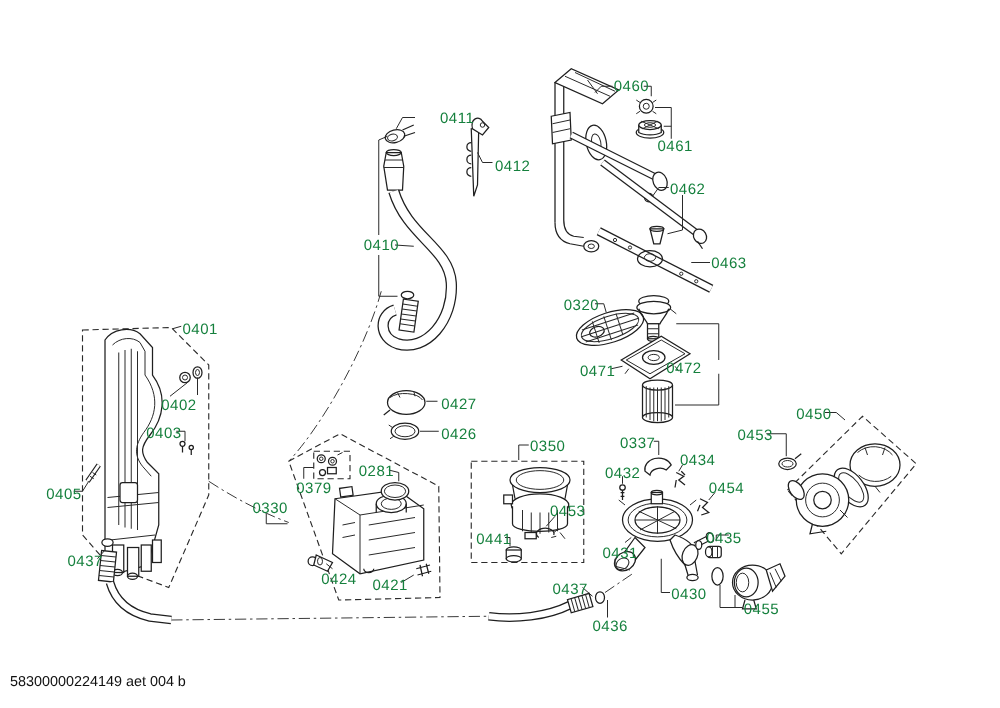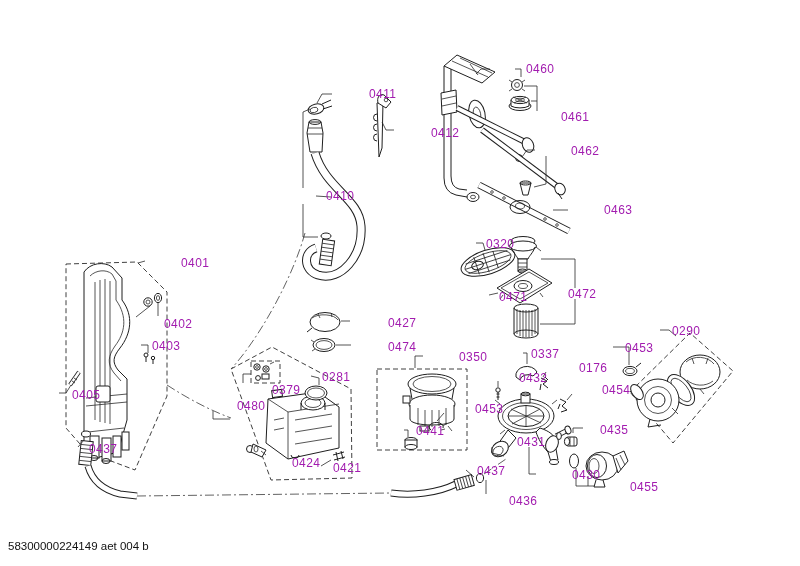--- a/index.html
+++ b/index.html
@@ -1,19 +1,19 @@
 <!DOCTYPE html>
 <html><head>
 <meta charset="utf-8">
 <style>
   html,body{margin:0;padding:0;background:#fff;}
   .page{position:relative;width:800px;height:566px;background:#fff;overflow:hidden;
         font-family:"Liberation Sans",sans-serif;}
-  .lbl{position:absolute;font:12px/1.05 "Liberation Sans",sans-serif;color:#a21caf;
-       letter-spacing:.4px;white-space:nowrap;margin-left:35px;}
+  .lbl{position:absolute;font:12px/1.05 "Liberation Sans",sans-serif;color:#15803d;
+       letter-spacing:.4px;white-space:nowrap;}
   .footer{position:absolute;left:8px;top:540px;font:11.5px/1.1 "Liberation Sans",sans-serif;
           color:#111;}
   svg{position:absolute;left:0;top:0;}
   .ln{fill:none;stroke:#1f1f1f;stroke-width:1;}
   .ln2{fill:#fff;stroke:#1f1f1f;stroke-width:1;}
   .thin{fill:none;stroke:#2a2a2a;stroke-width:.8;}
   .dash{fill:none;stroke:#2a2a2a;stroke-width:.9;stroke-dasharray:5 3;}
   .phant{fill:none;stroke:#3a3a3a;stroke-width:.8;stroke-dasharray:9 3 2 3;}
   .lead{fill:none;stroke:#2a2a2a;stroke-width:.8;}
   .tubeO{fill:none;stroke:#1f1f1f;}
@@ -370,41 +370,41 @@
     <path class="lead" d="M489,295 L498,293"></path>
     <path class="lead" d="M575,288 L575,259 L541,259 M575,299 L575,324 L540,324"></path>
   </g>
 </svg>
 
   <div class="lbl" style="left:146px;top:257px">0401</div>
   <div class="lbl" style="left:129px;top:318px">0402</div>
   <div class="lbl" style="left:117px;top:340px">0403</div>
   <div class="lbl" style="left:37px;top:389px">0405</div>
   <div class="lbl" style="left:291px;top:190px">0410</div>
-  <div class="lbl" style="left:334px;top:88px">0411</div>
+  <div class="lbl" style="left:352px;top:88px">0411</div>
   <div class="lbl" style="left:396px;top:127px">0412</div>
-  <div class="lbl" style="left:202px;top:400px">0480</div>
+  <div class="lbl" style="left:202px;top:400px">0330</div>
   <div class="lbl" style="left:298px;top:462px">0421</div>
   <div class="lbl" style="left:237px;top:384px">0379</div>
   <div class="lbl" style="left:287px;top:371px">0281</div>
   <div class="lbl" style="left:257px;top:457px">0424</div>
-  <div class="lbl" style="left:353px;top:341px">0474</div>
+  <div class="lbl" style="left:353px;top:341px">0426</div>
   <div class="lbl" style="left:353px;top:317px">0427</div>
   <div class="lbl" style="left:537px;top:469px">0430</div>
   <div class="lbl" style="left:482px;top:436px">0431</div>
   <div class="lbl" style="left:484px;top:372px">0432</div>
   <div class="lbl" style="left:496px;top:348px">0337</div>
-  <div class="lbl" style="left:544px;top:362px">0176</div>
+  <div class="lbl" style="left:544px;top:362px">0434</div>
   <div class="lbl" style="left:565px;top:424px">0435</div>
   <div class="lbl" style="left:474px;top:495px">0436</div>
   <div class="lbl" style="left:54px;top:443px">0437</div>
   <div class="lbl" style="left:442px;top:465px">0437</div>
   <div class="lbl" style="left:424px;top:351px">0350</div>
   <div class="lbl" style="left:381px;top:425px">0441</div>
-  <div class="lbl" style="left:637px;top:325px">0290</div>
+  <div class="lbl" style="left:637px;top:325px">0450</div>
   <div class="lbl" style="left:440px;top:403px">0453</div>
   <div class="lbl" style="left:590px;top:342px">0453</div>
   <div class="lbl" style="left:567px;top:384px">0454</div>
   <div class="lbl" style="left:595px;top:481px">0455</div>
   <div class="lbl" style="left:491px;top:63px">0460</div>
   <div class="lbl" style="left:526px;top:111px">0461</div>
   <div class="lbl" style="left:536px;top:145px">0462</div>
   <div class="lbl" style="left:569px;top:204px">0463</div>
   <div class="lbl" style="left:451px;top:238px">0320</div>
   <div class="lbl" style="left:464px;top:291px">0471</div>

